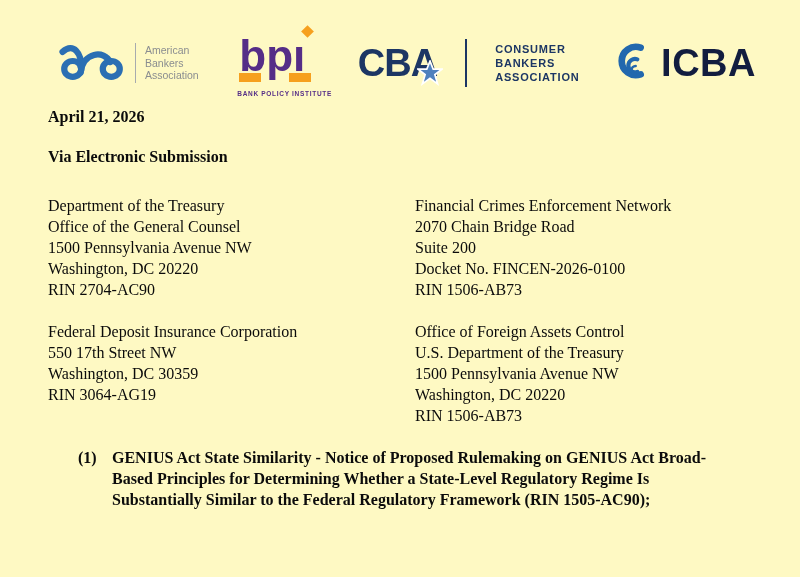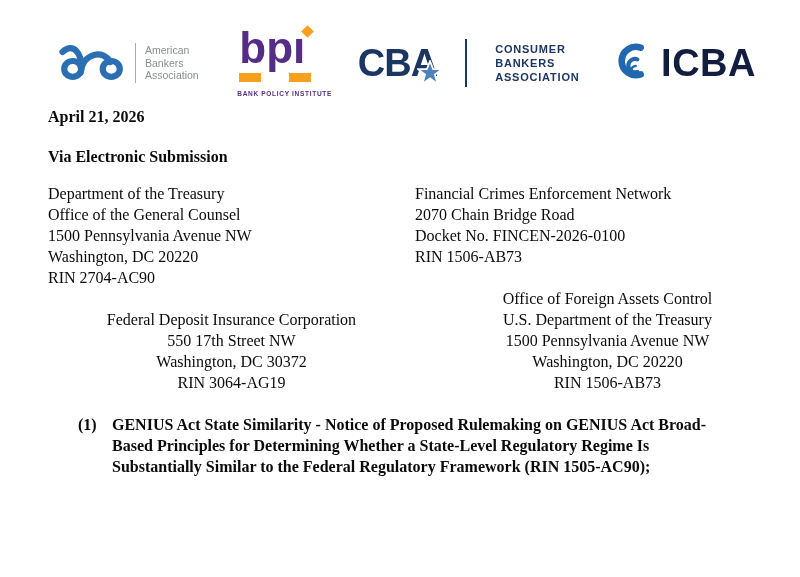--- a/index.html
+++ b/index.html
@@ -1,40 +1,40 @@
 <!DOCTYPE html>
 <html><head>
 <meta charset="utf-8">
 <style>
   html,body{margin:0;padding:0;background:#e8e8e8;}
   .page{
     position:relative;
     width:800px;height:577px;
-    background:#ffffff;
+    background:#fef9c3;
     font-family:"Liberation Serif",serif;
     color:#0b0b0b;
     overflow:hidden;
   }
   
   .logo-bar{
     position:absolute;top:28px;left:58px;right:44px;height:70px;
     display:flex;align-items:center;justify-content:space-between;
   }
   .logo{display:flex;align-items:center;}
   
   .aba{gap:9px;}
   .aba-divider{width:1px;height:40px;background:#a7abae;}
   .aba-text{
     font-family:"Liberation Sans",sans-serif;
     font-size:10.5px;line-height:12.5px;color:#8a8d90;
   }
   
   .bpi{position:relative;width:94px;height:72px;display:block;margin-top:-2px;}
   .bpi-letters{
-    position:absolute;top:0;left:8px;
+    position:absolute;top:8px;left:8px;
     font-family:"Liberation Sans",sans-serif;
     font-weight:800;font-size:44px;line-height:44px;
     color:#552D87;letter-spacing:0px;
   }
   .bpi-dot{position:absolute;top:1px;left:72px;width:9px;height:9px;background:#F6A01E;transform:rotate(45deg);}
   .bpi-bar{position:absolute;height:9px;background:#F6A01E;top:47px;}
   .bpi-bar.b1{left:8px;width:22px;}
   .bpi-bar.b2{left:58px;width:22px;}
   .bpi-tagline{
     position:absolute;bottom:1px;left:6px;white-space:nowrap;
@@ -60,24 +60,24 @@
   .icba{gap:15px;}
   .icba-letters{
     font-family:"Liberation Sans",sans-serif;
     font-weight:800;font-size:38px;line-height:38px;
     color:#121D3F;letter-spacing:0.5px;
   }
   
   .content{padding:106px 0 0 48px;font-size:16px;line-height:21px;}
   .date-line{font-weight:bold;}
   .delivery-line{font-weight:bold;margin-top:19px;}
-  .addr-grid{display:flex;margin-top:16px;font-family:Liberation Serif, serif;}
+  .addr-grid{display:flex;margin-top:28px;font-family:Liberation Serif, serif;}
   .addr-col-left{width:367px;flex:0 0 367px;}
   .addr-col-right{flex:1;}
-  .addr-block.gap{margin-top:21px;text-align:center;}
+  .addr-block.gap{margin-top:21px;}
   .addr-line{min-height:21px;}
   .re-line{font-weight:bold;margin-top:22px;}
   .list-item{display:flex;font-weight:bold;margin:21px 0 0 30px;width:650px;}
   .list-item .marker{flex:0 0 34px;}
   .list-item .item-text{flex:1;}
 </style>
 </head>
 <body>
 
 <div class="page">
@@ -147,28 +147,29 @@
         <div class="addr-block">
             <div class="addr-line">Department of the Treasury</div>
             <div class="addr-line">Office of the General Counsel</div>
             <div class="addr-line">1500 Pennsylvania Avenue NW</div>
             <div class="addr-line">Washington, DC 20220</div>
             <div class="addr-line">RIN 2704-AC90</div>
           </div>
         <div class="addr-block gap">
             <div class="addr-line">Federal Deposit Insurance Corporation</div>
             <div class="addr-line">550 17th Street NW</div>
-            <div class="addr-line">Washington, DC 30372</div>
+            <div class="addr-line">Washington, DC 30359</div>
             <div class="addr-line">RIN 3064-AG19</div>
           </div>
       </div>
       <div class="addr-col-right">
         <div class="addr-block">
             <div class="addr-line">Financial Crimes Enforcement Network</div>
             <div class="addr-line">2070 Chain Bridge Road</div>
+            <div class="addr-line">Suite 200</div>
             <div class="addr-line">Docket No. FINCEN-2026-0100</div>
             <div class="addr-line">RIN 1506-AB73</div>
           </div>
         <div class="addr-block gap">
             <div class="addr-line">Office of Foreign Assets Control</div>
             <div class="addr-line">U.S. Department of the Treasury</div>
             <div class="addr-line">1500 Pennsylvania Avenue NW</div>
             <div class="addr-line">Washington, DC 20220</div>
             <div class="addr-line">RIN 1506-AB73</div>
           </div>

